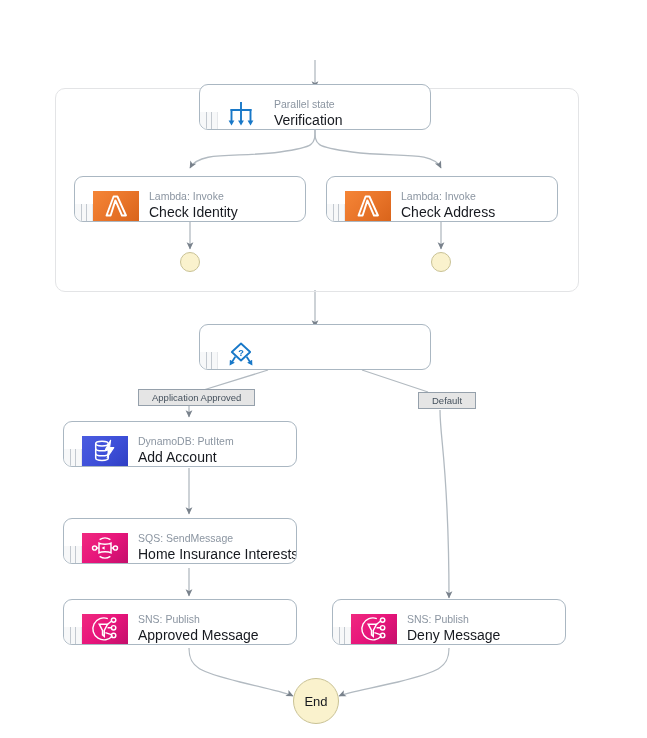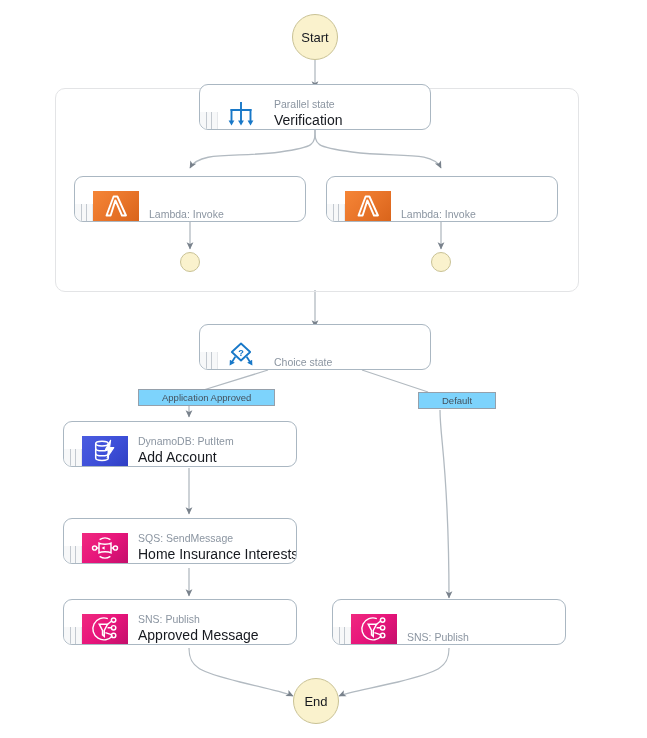--- a/index.html
+++ b/index.html
@@ -51,22 +51,22 @@
   .tile svg{display:block;}
   .labels{
     flex:1 1 auto;display:flex;flex-direction:column;justify-content:center;
     padding:0 10px;min-width:0;
   }
   .ltype{font-size:10.5px;color:#8b95a1;line-height:1.25;white-space:nowrap;}
   .lname{font-size:14px;color:#16191f;line-height:1.3;white-space:nowrap;font-weight:400;}
 
   
   .edge-label{
-    position:absolute;background:#7dd3fc;border:1px solid #95a0ab;
-    font-size:9.5px;color:#44505c;padding:2px 23px;white-space:nowrap;
+    position:absolute;background:#e5e5e5;border:1px solid #95a0ab;
+    font-size:9.5px;color:#44505c;padding:2px 13px;white-space:nowrap;
     z-index:5;line-height:1.2;
   }
 </style>
 </head>
 <body>
 
 <div id="canvas">
 
   <svg id="edges" viewBox="0 0 647 738">
     <defs>
@@ -99,23 +99,20 @@
       <path d="M189,568 L189,596" marker-end="url(#ah)"></path>
 
       <path d="M189,648 C189,668 200,672 240,682 C268,689 285,692 293,696" marker-end="url(#ah)"></path>
 
       <path d="M449,648 C449,668 438,672 398,682 C368,689 348,692 339,696" marker-end="url(#ah)"></path>
     </g>
   </svg>
 
   <div class="group-box" style="left:55px;top:88px;width:522px;height:202px;"></div>
 
-  <div class="terminal" style="left:292px;top:14px;">
-    <span>Start</span>
-  </div>
 
   <div class="card" style="left:199px;top:84px;width:232px;">
     <div class="grip">
         <i></i>
       </div>
     <div class="tile">
       <svg width="30" height="30" viewBox="0 0 30 30">
         <g stroke="#1878c8" stroke-width="1.9" fill="none" stroke-linecap="square">
           <path d="M15,4 L15,11"></path>
           <path d="M5.5,11 L24.5,11"></path>
@@ -142,36 +139,38 @@
       </div>
     <div class="tile" style="background:linear-gradient(135deg,#f58536 0%,#e9752a 50%,#d9641b 100%);">
       <svg width="30" height="30" viewBox="0 0 30 30">
         <g fill="none" stroke="#ffffff" stroke-width="1.9" stroke-linejoin="round">
           <path d="M5.5,24.5 L12.6,5.5 L16.4,5.5 L25,24.5 L21,24.5 L14.4,9.4 L9.6,24.5 Z"></path>
         </g>
       </svg>
     </div>
     <div class="labels">
       <div class="ltype">Lambda: Invoke</div>
+      <div class="lname">Check Identity</div>
     </div>
   </div>
 
   <div class="card" style="left:326px;top:176px;width:232px;">
     <div class="grip">
         <i></i>
       </div>
     <div class="tile" style="background:linear-gradient(135deg,#f58536 0%,#e9752a 50%,#d9641b 100%);">
       <svg width="30" height="30" viewBox="0 0 30 30">
         <g fill="none" stroke="#ffffff" stroke-width="1.9" stroke-linejoin="round">
           <path d="M5.5,24.5 L12.6,5.5 L16.4,5.5 L25,24.5 L21,24.5 L14.4,9.4 L9.6,24.5 Z"></path>
         </g>
       </svg>
     </div>
     <div class="labels">
       <div class="ltype">Lambda: Invoke</div>
+      <div class="lname">Check Address</div>
     </div>
   </div>
 
   <div class="branch-end" style="left:180px;top:252px;"></div>
   <div class="branch-end" style="left:431px;top:252px;"></div>
 
   <div class="card" style="left:199px;top:324px;width:232px;">
     <div class="grip">
         <i></i>
       </div>
@@ -183,21 +182,20 @@
           <path d="M20.7,17.7 L24.8,24.3"></path>
         </g>
         <g fill="#1878c8">
           <path d="M3.6,26.6 L3.9,20.8 L8.8,23.8 Z"></path>
           <path d="M26.4,26.6 L26.1,20.8 L21.2,23.8 Z"></path>
         </g>
         <text x="15" y="16.6" text-anchor="middle" font-family="Liberation Sans, sans-serif" font-size="9.2" font-weight="bold" fill="#1878c8">?</text>
       </svg>
     </div>
     <div class="labels">
-      <div class="ltype">Choice state</div>
     </div>
   </div>
 
   <div class="edge-label" style="left:138px;top:389px;">Application Approved</div>
   <div class="edge-label" style="left:418px;top:392px;">Default</div>
 
   <div class="card" style="left:63px;top:518px;width:234px;">
     <div class="grip">
         <i></i>
       </div>
@@ -281,20 +279,21 @@
           <path d="M17.6,13.8 L21.3,13.8"></path>
           <path d="M15.4,18.6 L21.3,20.6"></path>
           <circle cx="23.6" cy="6.1" r="2.2"></circle>
           <circle cx="23.6" cy="13.8" r="2.2"></circle>
           <circle cx="23.6" cy="21.4" r="2.2"></circle>
         </g>
       </svg>
     </div>
     <div class="labels">
       <div class="ltype">SNS: Publish</div>
+      <div class="lname">Deny Message</div>
     </div>
   </div>
 
   <div class="terminal" style="left:293px;top:678px;align-items:center;">
     <span>End</span>
   </div>
 
 </div>
 
 </body></html>

